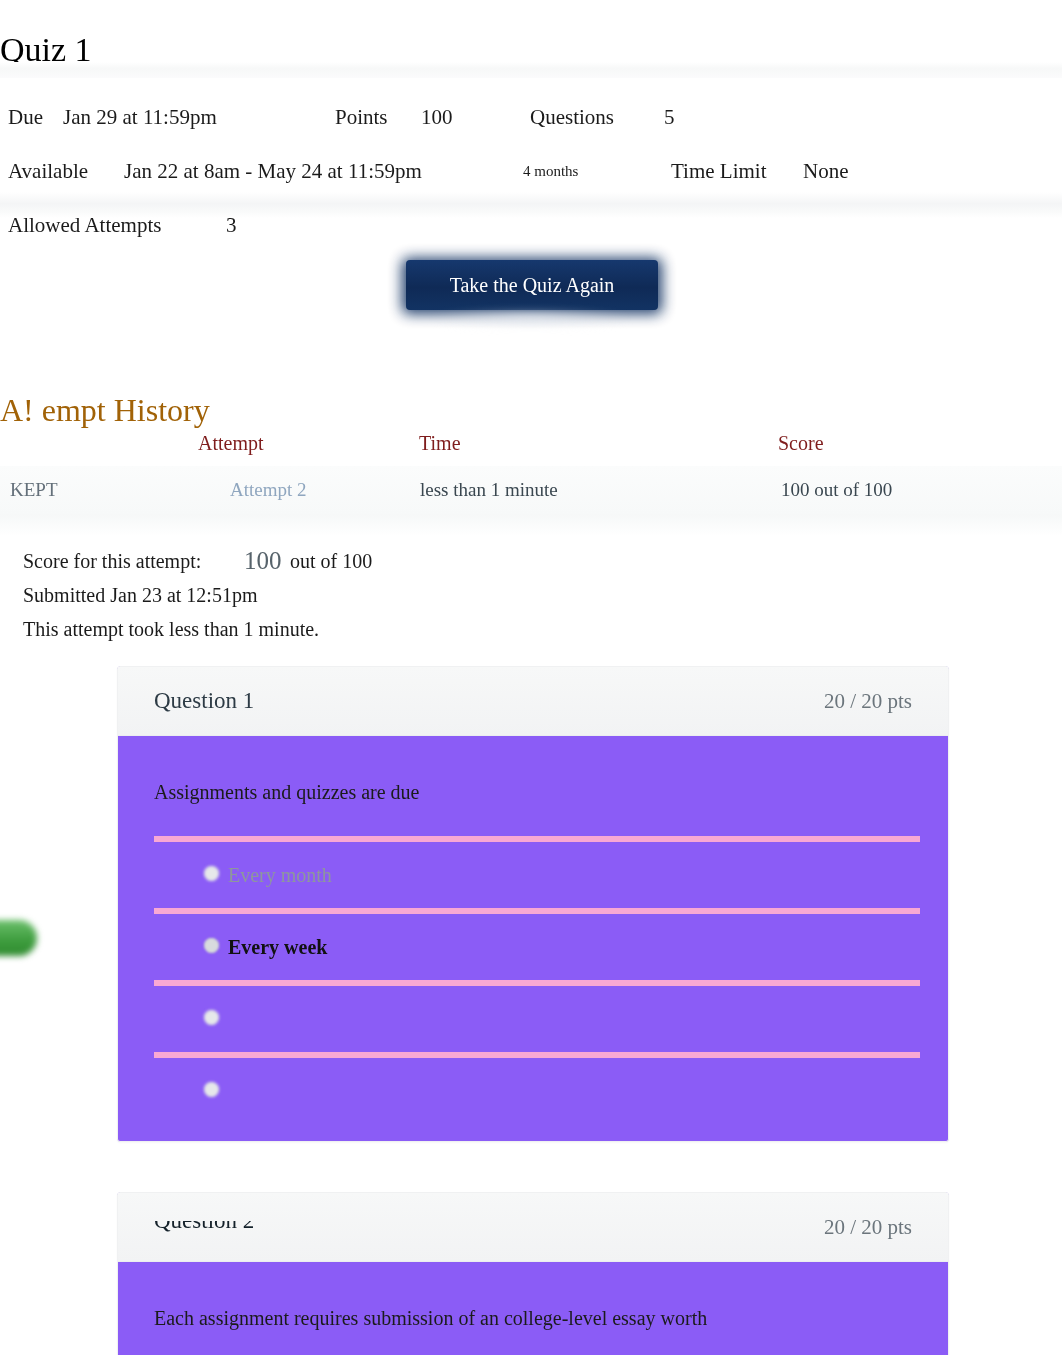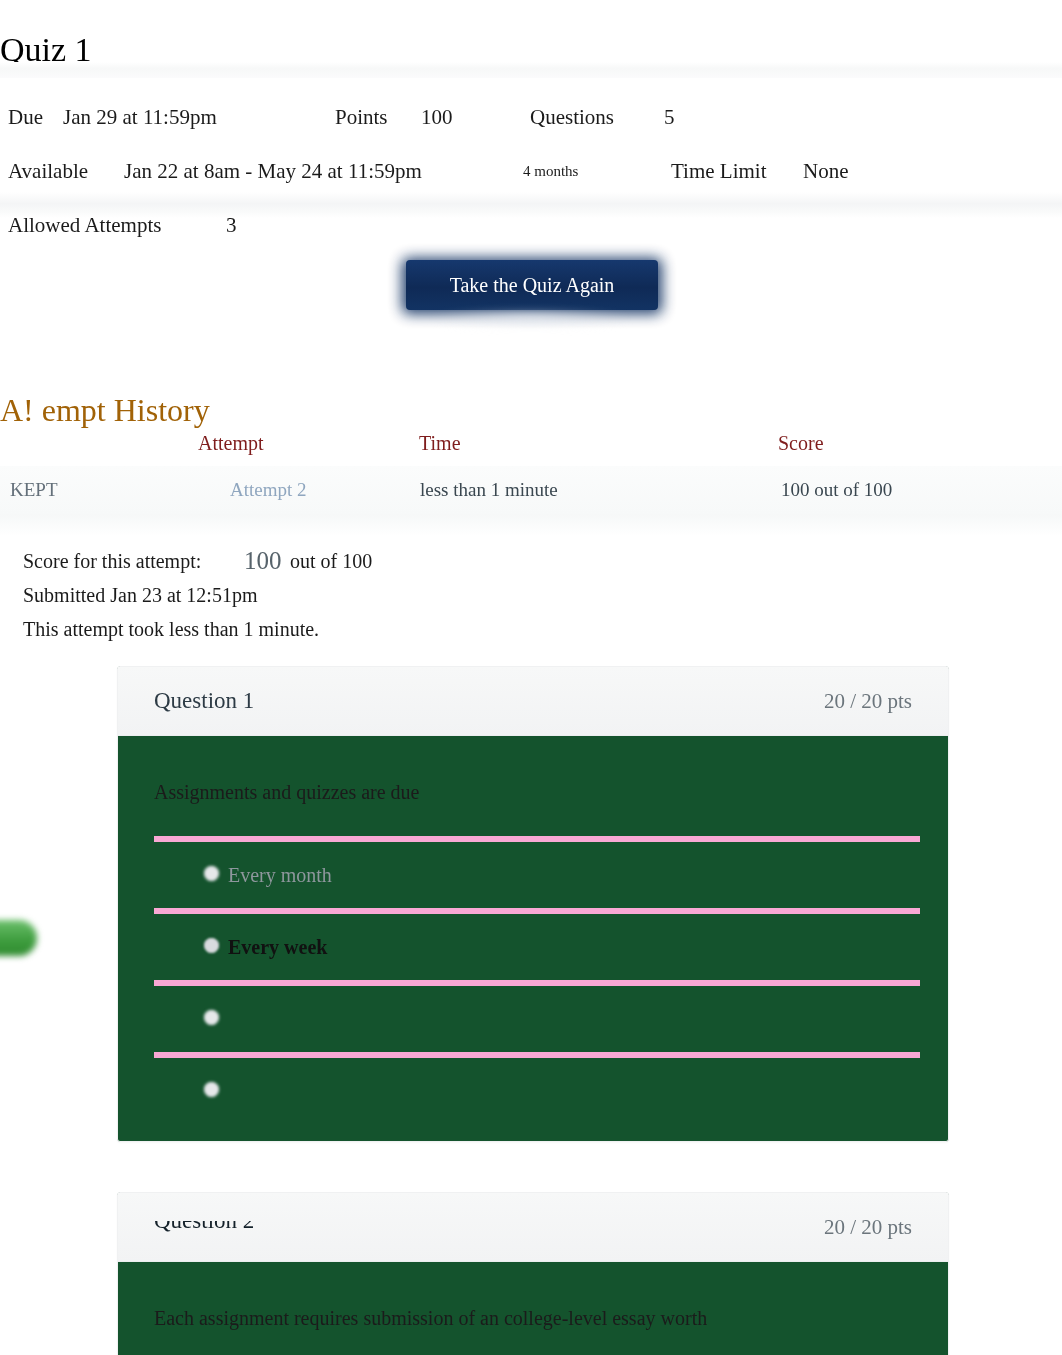--- a/index.html
+++ b/index.html
@@ -214,21 +214,21 @@
   .s-big   { left: 244px; font-size: 25px !important; color: #57636b !important; }
   .s-tail  { left: 290px; }
   .s-sub   { left: 23px; }
   .s-took  { left: 23px; }
 
   
   .qcard {
     position: absolute;
     left: 117px;
     width: 830px;
-    background: #14532d;
+    background: #8b5cf6;
     border: 1px solid #f0f1f2;
     border-radius: 3px;
     box-shadow: 0 1px 2px rgba(0,0,0,0.035);
   }
   #qcard-1 { top: 666px; height: 474px; }
   #qcard-2 { top: 1192px; height: 200px; }
 
   .qhead {
     position: relative;
     height: 68px;

